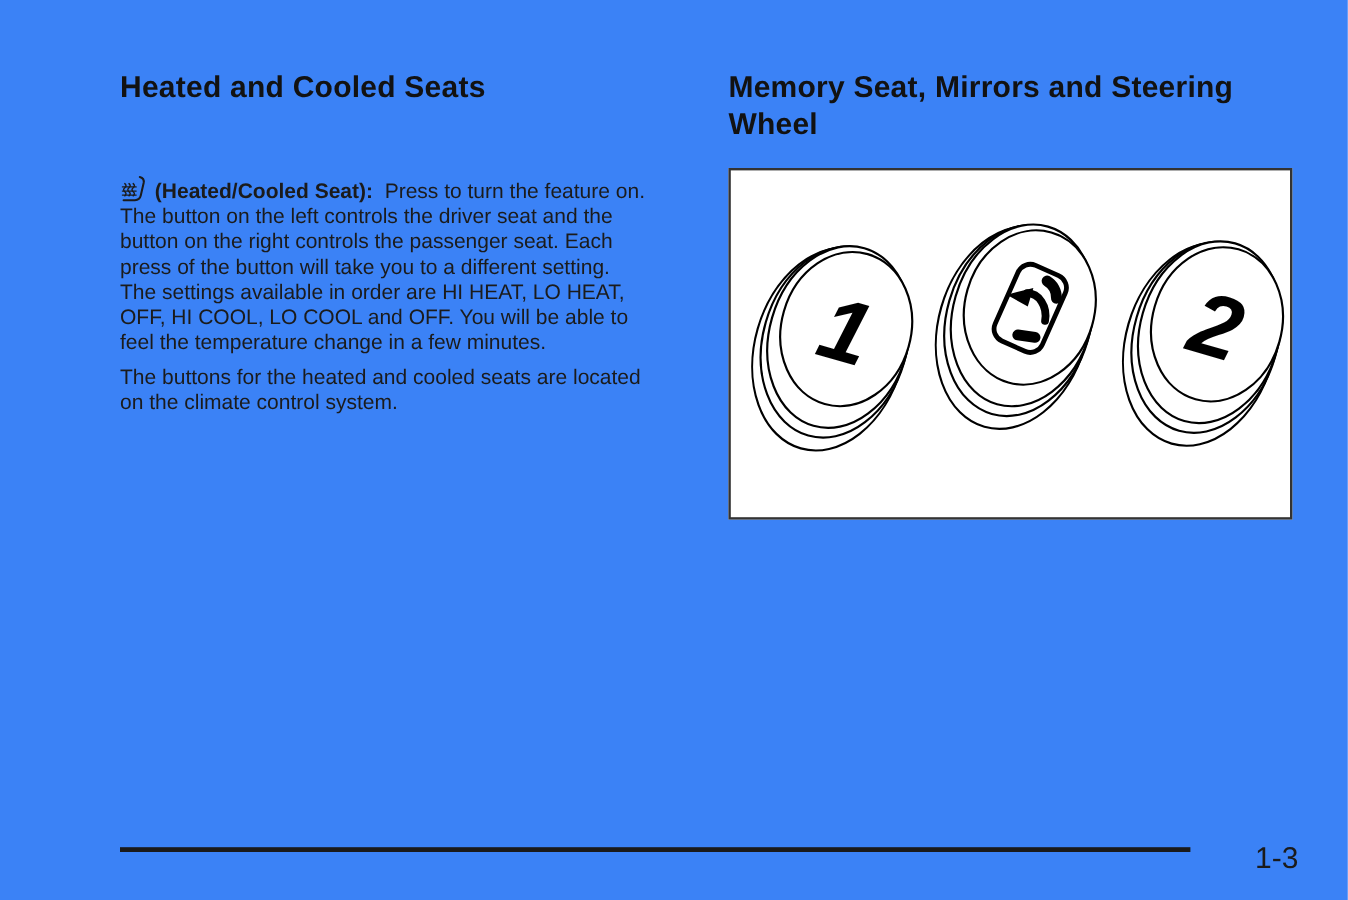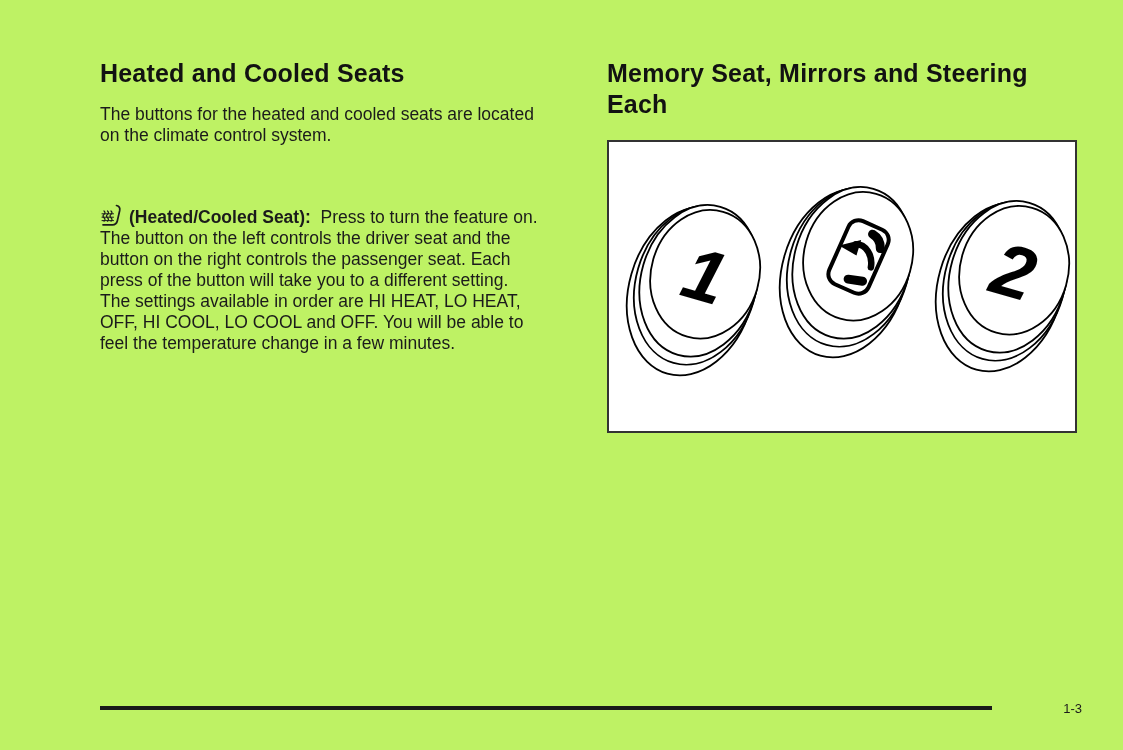--- a/index.html
+++ b/index.html
@@ -3,21 +3,21 @@
 <meta charset="utf-8">
 <style>
   html, body { margin: 0; padding: 0; }
   body {
     width: 1123px; height: 750px;
     background: #ffffff;
     font-family: "Liberation Sans", "DejaVu Sans", sans-serif;
     color: #1b1b1b;
     overflow: hidden;
   }
-  .page { position: relative; width: 1123px; height: 750px; background: #bef264; }
+  .page { position: relative; width: 1123px; height: 750px; background: #3b82f6; }
   .columns {
     position: absolute; top: 58px; left: 100px;
     display: flex; gap: 37px;
   }
   .col { width: 470px; }
   h1.section-heading {
     font-size: 25px; line-height: 31px; font-weight: 700;
     color: #121212; margin: 0 0 15px 0;
     white-space: pre-line; letter-spacing: 0.2px;
   }
@@ -46,34 +46,31 @@
     font-family: "Liberation Sans", sans-serif;
     font-weight: 700; font-style: italic;
     font-size: 74px; fill: #000;
   }
   .footer-rule {
     position: absolute; left: 100px; top: 706px;
     width: 892px; height: 4px; background: #1a1a1a;
   }
   .page-number {
     position: absolute; top: 701px; right: 41px;
-    font-size: 13px; color: #1b1b1b;
+    font-size: 25px; color: #1b1b1b;
   }
 </style>
 </head>
 <body>
 
 <div class="page">
   <div class="columns">
 
     <section class="col left">
       <h1 class="section-heading">Heated and Cooled Seats</h1>
-
-      <p class="body">The buttons for the heated and cooled seats are located
-on the climate control system.</p>
 
       <p class="body tight">
         <span class="inline-icon">
           <svg width="22" height="23" viewBox="0 0 22 23" aria-hidden="true">
             <g stroke="#1b1b1b" fill="none" stroke-linecap="round">
               <path d="M4,7 q2,1.7 0,3.4 q-2,1.7 0,3.4 q2,1.7 0,3.4" stroke-width="1.2"></path>
               <path d="M7.5,7 q2,1.7 0,3.4 q-2,1.7 0,3.4 q2,1.7 0,3.4" stroke-width="1.2"></path>
               <path d="M11,7 q2,1.7 0,3.4 q-2,1.7 0,3.4 q2,1.7 0,3.4" stroke-width="1.2"></path>
               <path d="M2,9.8 h11.5 M2,13.2 h11.5 M2,16.6 h11.5" stroke-width="1"></path>
               <path d="M16.5,1.5 q4,1 3.2,5 l-2.4,10.5 q-0.9,3.8 -4.8,3.8 l-9.5,0" stroke-width="1.7"></path>
@@ -81,25 +78,28 @@
           </svg>
         </span><b>(Heated/Cooled Seat): </b><span>&nbsp;Press to turn the feature on.
 The button on the left controls the driver seat and the
 button on the right controls the passenger seat. Each
 press of the button will take you to a different setting.
 The settings available in order are HI HEAT, LO HEAT,
 OFF, HI COOL, LO COOL and OFF. You will be able to
 feel the temperature change in a few minutes.</span>
       </p>
 
+      <p class="body">The buttons for the heated and cooled seats are located
+on the climate control system.</p>
+
     </section>
 
     <section class="col right">
       <h1 class="section-heading">Memory Seat, Mirrors and Steering
-Each</h1>
+Wheel</h1>
 
       <figure class="figure-box">
         <svg width="466" height="289" viewBox="0 0 466 289" aria-hidden="true">
 
           <g transform="translate(82,149) rotate(16)">
             <ellipse class="btn-ellipse" cx="0" cy="0" rx="62" ry="86"></ellipse>
             <ellipse class="btn-ellipse" cx="3" cy="-7" rx="60" ry="81"></ellipse>
             <ellipse class="btn-ellipse" cx="5" cy="-12" rx="58" ry="77"></ellipse>
             <ellipse class="btn-ellipse" cx="9" cy="-20" rx="54" ry="65"></ellipse>
             <text class="btn-digit" x="9" y="7" text-anchor="middle">1</text>

